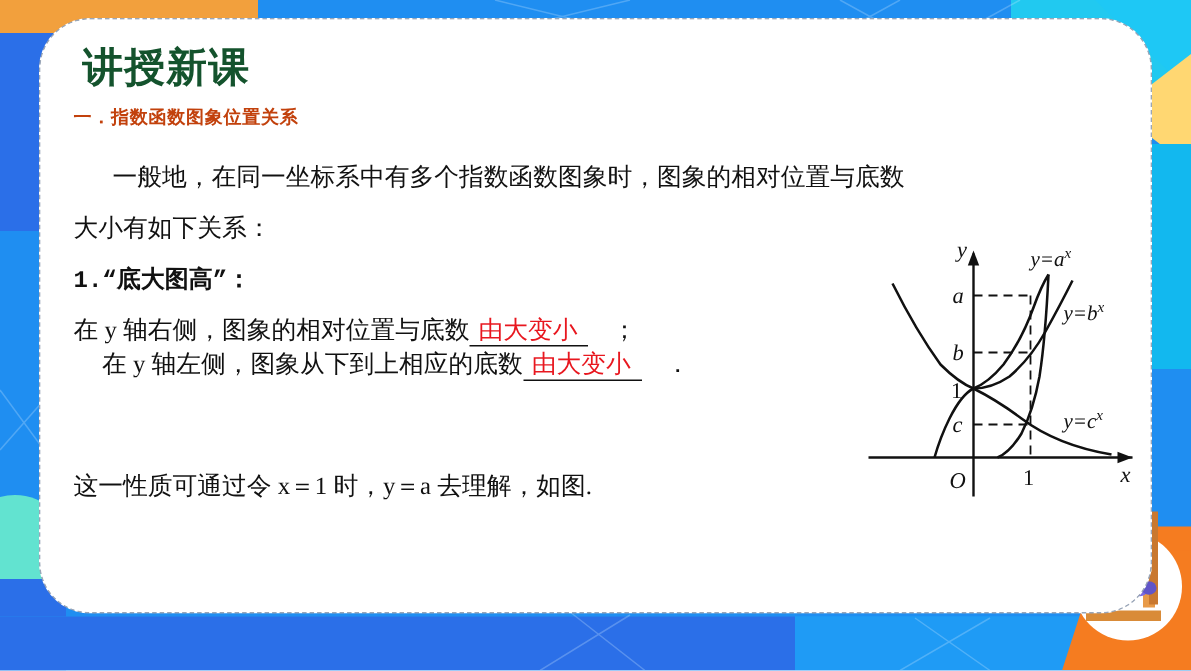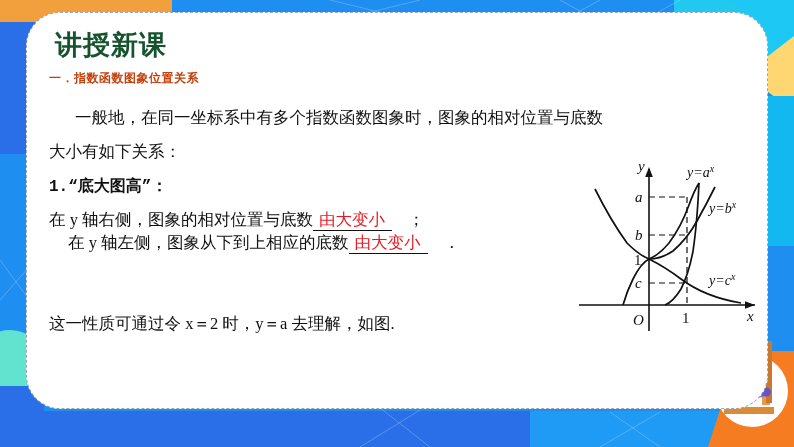--- a/index.html
+++ b/index.html
@@ -153,21 +153,21 @@
 
     <div class="para p3">
       <span>在 y 轴右侧，图象的相对位置与底数</span><span class="blank">由大变小</span><span class="blank-pad"></span><span>；</span>
     </div>
 
     <div class="para p4">
       <span>在 y 轴左侧，图象从下到上相应的底数</span><span class="blank">由大变小</span><span class="blank-pad"></span><span>．</span>
     </div>
 
 
-    <div class="para p6">这一性质可通过令 x＝2 时，y＝a 去理解，如图.</div>
+    <div class="para p6">这一性质可通过令 x＝1 时，y＝a 去理解，如图.</div>
 
     <div id="figure">
       <svg width="196" height="186" viewBox="0 0 196 186">
 
         <g stroke="#111" stroke-width="1.6" fill="none">
           <line x1="14" y1="150" x2="190" y2="150"></line>
           <line x1="84" y1="176" x2="84" y2="14"></line>
         </g>
         <polygon points="190,150 180,146.2 180,153.8" fill="#111"></polygon>
         <polygon points="84,12 80.2,22 87.8,22" fill="#111"></polygon>

